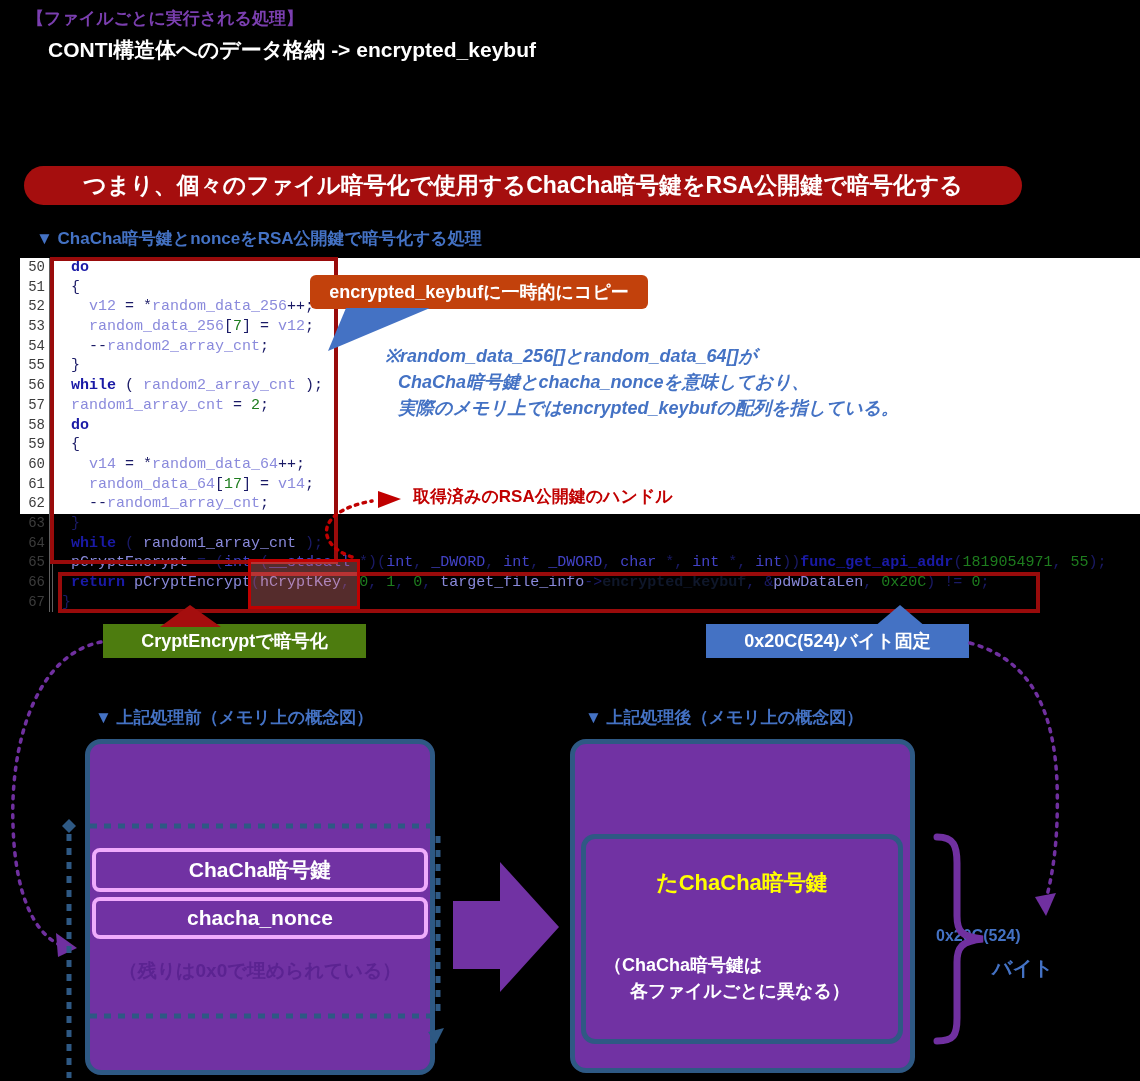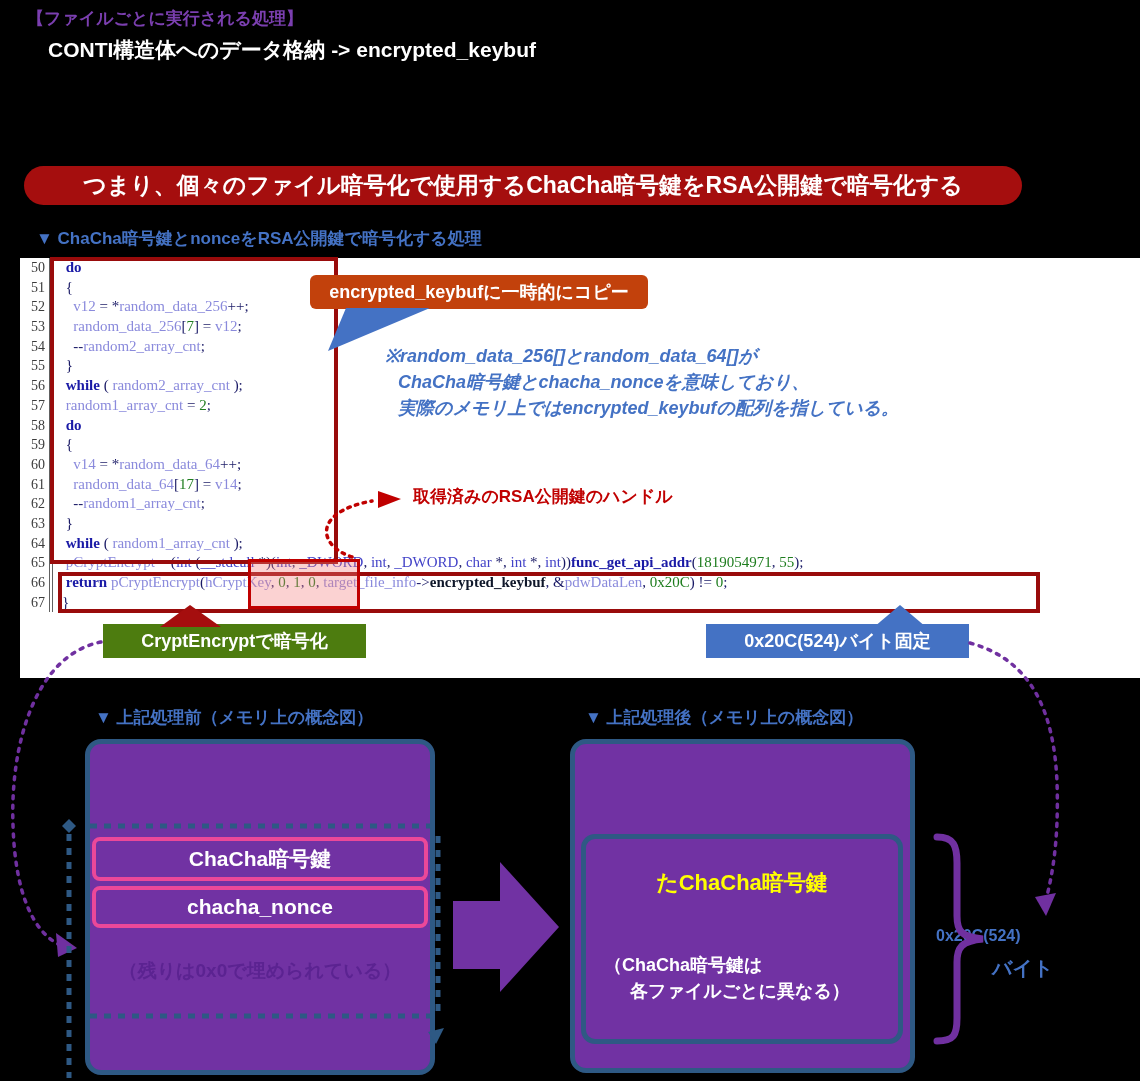--- a/index.html
+++ b/index.html
@@ -6,22 +6,22 @@
   body{width:1140px;height:1081px;position:relative;overflow:hidden;
        font-family:"Liberation Sans",sans-serif;}
   .abs{position:absolute;}
 
   #tag{left:27px;top:7px;font-size:17px;font-weight:bold;color:#7B3FB0;}
   #subtitle{left:48px;top:36px;font-size:21px;font-weight:bold;color:#fff;}
   #banner{left:24px;top:166px;width:998px;height:39px;background:#A50E0E;border-radius:20px;
           color:#fff;font-size:23px;font-weight:bold;text-align:center;line-height:39px;z-index:2;}
   #code-heading{left:36px;top:227px;font-size:17px;font-weight:bold;color:#4472C4;}
 
-  #code-panel{left:20px;top:258px;width:1120px;height:420px;background:#fff;z-index:1;
-              font-family:Liberation Serif, serif;font-size:15px;color:#1A1A66;}
+  #code-panel{left:20px;top:258px;width:1120px;height:256px;background:#fff;z-index:1;
+              font-family:Liberation Mono, monospace;font-size:15px;color:#1A1A66;}
   .cl{display:flex;height:19.7px;line-height:19.7px;}
   .ln{flex:0 0 25px;text-align:right;padding-right:4px;color:#3c3c3c;font-size:14px;
       border-right:4px double #606060;}
   .lt{padding-left:9px;white-space:pre;}
   .tk-kw{color:#1a1aa6;font-weight:bold;}
   .tk-ty{color:#4343c8;}
   .tk-lv{color:#8a8adc;}
   .tk-nm{color:#1e7d1e;}
   .tk-mb{color:#0f172a;font-weight:bold;}
   .tk-p{color:#1A1A66;}
@@ -43,22 +43,22 @@
   #lbl-size{left:706px;top:624px;width:263px;background:#4472C4;}
 
   .mem-heading{font-size:17px;font-weight:bold;color:#4472C4;z-index:2;}
   #before-heading{left:95px;top:706px;}
   #after-heading{left:585px;top:706px;}
 
   .membox{background:#7132A3;border:5px solid #2E5984;border-radius:16px;z-index:2;box-sizing:border-box;}
   #mem-before{left:85px;top:739px;width:350px;height:336px;}
   #mem-after{left:570px;top:739px;width:345px;height:334px;}
 
-  .mem-slot{border:4px solid #ec4899;border-radius:8px;color:#fff;font-size:21px;font-weight:bold;
-            text-align:center;z-index:3;box-sizing:border-box;}
+  .mem-slot{border:4px solid #f0abfc;border-radius:8px;color:#fff;font-size:21px;font-weight:bold;
+            text-align:center;z-index:3;box-sizing:border-box;margin-top:11px;}
   #slot-key{left:92px;top:837px;width:336px;height:44px;line-height:36px;}
   #slot-nonce{left:92px;top:886px;width:336px;height:42px;line-height:34px;}
   #faint-note{left:85px;top:958px;width:350px;text-align:center;color:#5B2391;
               font-size:19px;font-weight:bold;z-index:3;}
 
   #enc-box{left:581px;top:834px;width:322px;height:210px;border:5px solid #2E5984;border-radius:14px;
            z-index:3;box-sizing:border-box;}
   #enc-label{left:581px;top:868px;width:322px;text-align:center;color:#FFFF00;
              font-size:22px;font-weight:bold;line-height:30px;z-index:4;}
   #sub-note1{left:604px;top:953px;color:#fff;font-size:18px;font-weight:bold;z-index:4;}

